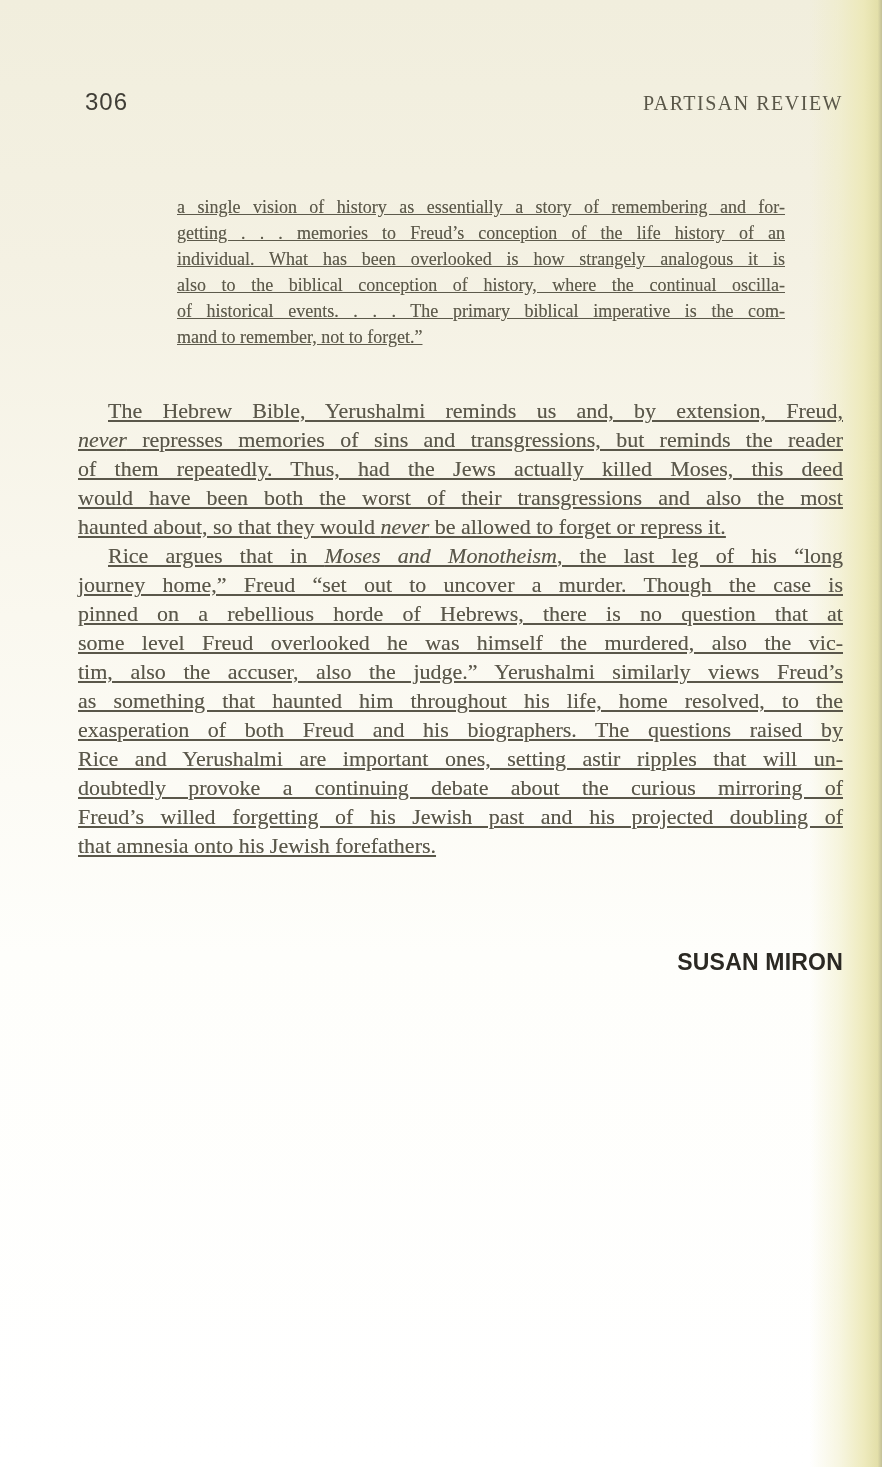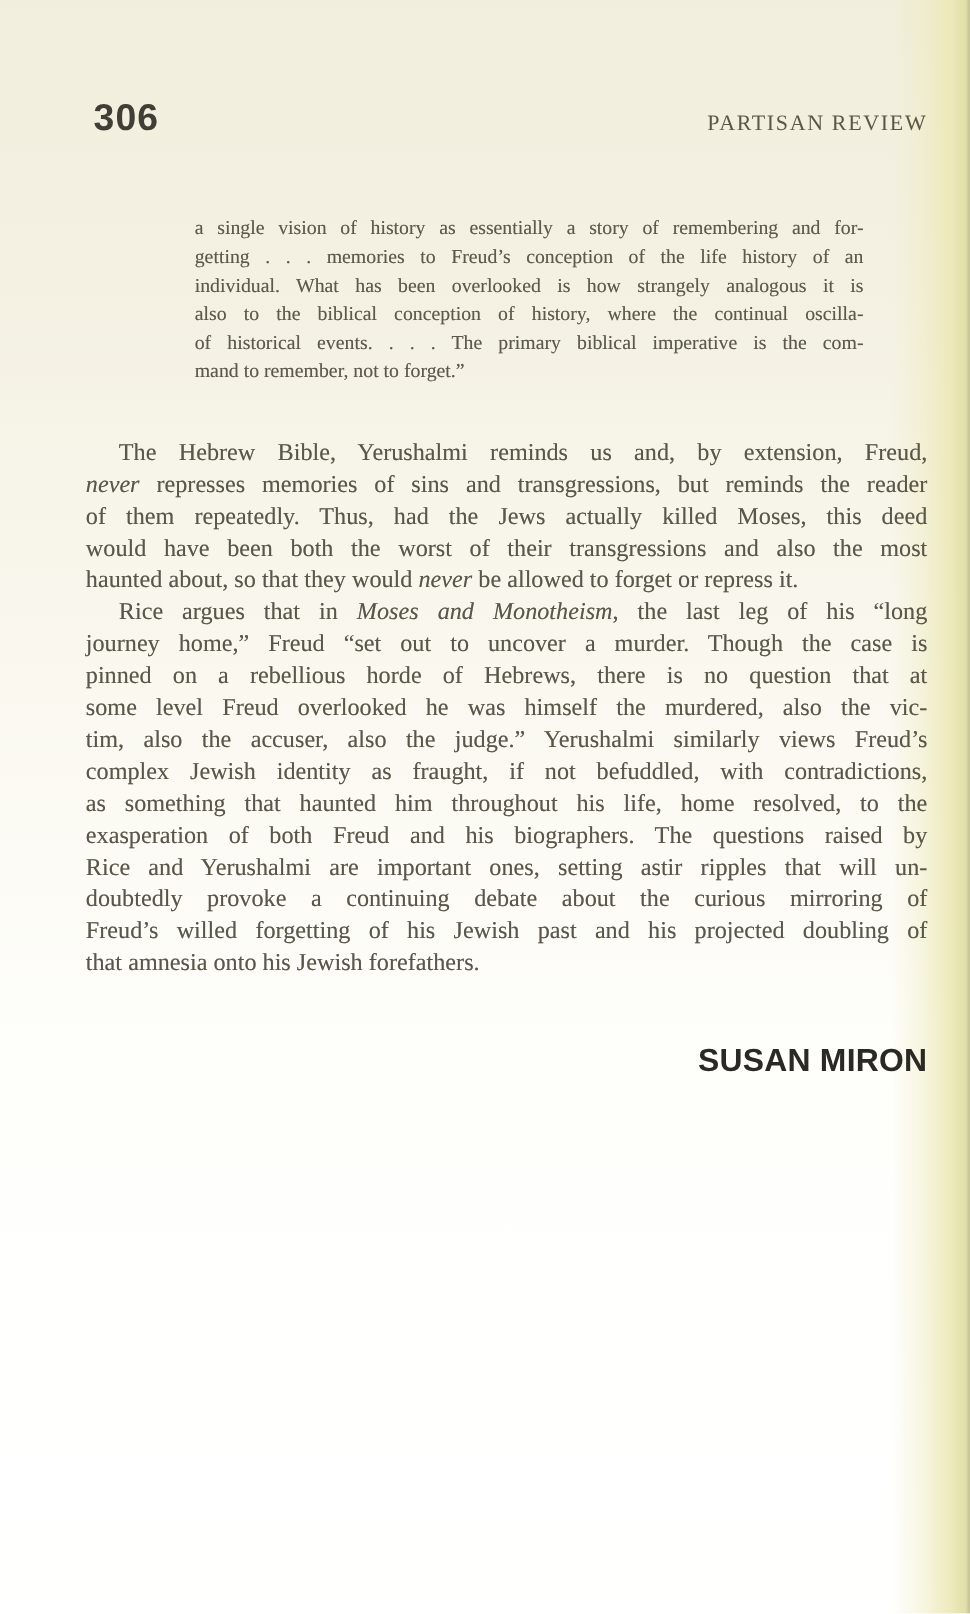--- a/index.html
+++ b/index.html
@@ -22,44 +22,44 @@
       rgba(238,235,190,0.45) 40%,
       rgba(236,232,182,0.9) 75%,
       #e3dfa9 94%,
       #c2bf97 100%);
   }
   .header{
     position:absolute;top:88px;left:85px;width:758px;
     display:flex;justify-content:space-between;align-items:baseline;
   }
   .pagenum{
-    font-family:"Liberation Sans", sans-serif;font-weight:bold;
-    font-size:34px;letter-spacing:1px;color:var(--ink-header-num);text-align:center;
+    font-family:"Liberation Sans", sans-serif;font-weight:normal;
+    font-size:24px;letter-spacing:1px;color:var(--ink-header-num);text-align:center;
   }
   .journal{
     font-size:20px;letter-spacing:1.5px;color:var(--ink-journal);
   }
   .quote{
     position:absolute;top:176px;left:137px;width:608px;
     font-size:18px;line-height:26px;color:var(--ink-quote);
     text-shadow:0 0 0.5px rgba(93,90,75,0.5);
   }
   .body{
     position:absolute;top:396px;left:78px;width:765px;
     font-size:22px;line-height:29px;color:var(--ink);
     text-shadow:0 0 0.5px rgba(93,90,75,0.5);
   }
-  .line{text-align:justify;text-align-last:justify;}
+  .line{text-align:justify;text-align-last:justify;text-decoration:underline;}
   .line.last{text-align-last:left;}
   .line.first{text-indent:30px;}
   .line em{font-style:italic;margin-top:13px;}
   .author{
     position:absolute;top:949px;right:39px;
     font-family:"Liberation Sans", sans-serif;font-weight:bold;
-    font-size:29px;letter-spacing:0.2px;color:var(--ink-author);
+    font-size:23px;letter-spacing:0.2px;color:var(--ink-author);
   }
 </style>
 </head>
 <body>
 
 <div class="page">
 
   <div class="edge"></div>
 
   <div class="header">
@@ -83,21 +83,20 @@
         <div class="line"><span>of them repeatedly. Thus, had the Jews actually killed Moses, this deed</span></div>
         <div class="line"><span>would have been both the worst of their transgressions and also the most</span></div>
         <div class="line last"><span>haunted about, so that they would </span><em>never</em><span> be allowed to forget or repress it.</span></div>
       </div>
       <div>
         <div class="line first"><span>Rice argues that in </span><em>Moses and Monotheism</em><span>, the last leg of his “long</span></div>
         <div class="line"><span>journey home,” Freud “set out to uncover a murder. Though the case is</span></div>
         <div class="line"><span>pinned on a rebellious horde of Hebrews, there is no question that at</span></div>
         <div class="line"><span>some level Freud overlooked he was himself the murdered, also the vic-</span></div>
         <div class="line"><span>tim, also the accuser, also the judge.” Yerushalmi similarly views Freud’s</span></div>
-        <div class="line"><span>complex Jewish identity as fraught, if not befuddled, with contradictions,</span></div>
         <div class="line"><span>as something that haunted him throughout his life, home resolved, to the</span></div>
         <div class="line"><span>exasperation of both Freud and his biographers. The questions raised by</span></div>
         <div class="line"><span>Rice and Yerushalmi are important ones, setting astir ripples that will un-</span></div>
         <div class="line"><span>doubtedly provoke a continuing debate about the curious mirroring of</span></div>
         <div class="line"><span>Freud’s willed forgetting of his Jewish past and his projected doubling of</span></div>
         <div class="line last"><span>that amnesia onto his Jewish forefathers.</span></div>
       </div>
     </div>
 
   <div class="author">SUSAN MIRON</div>

